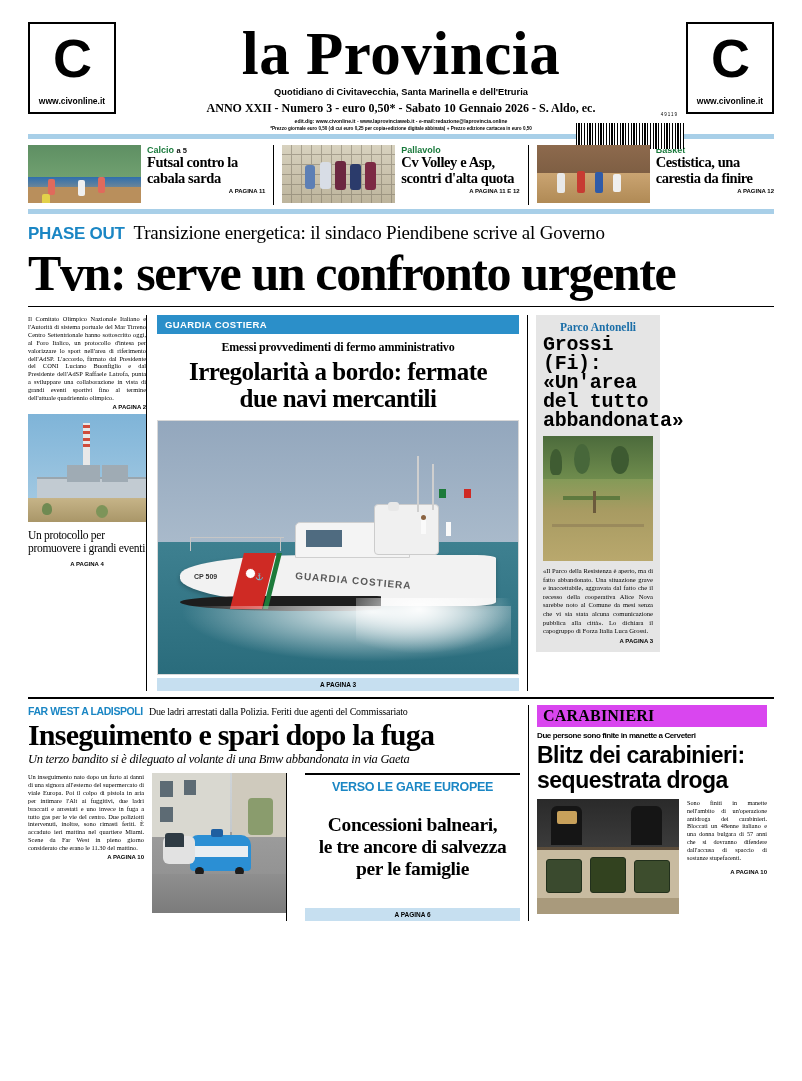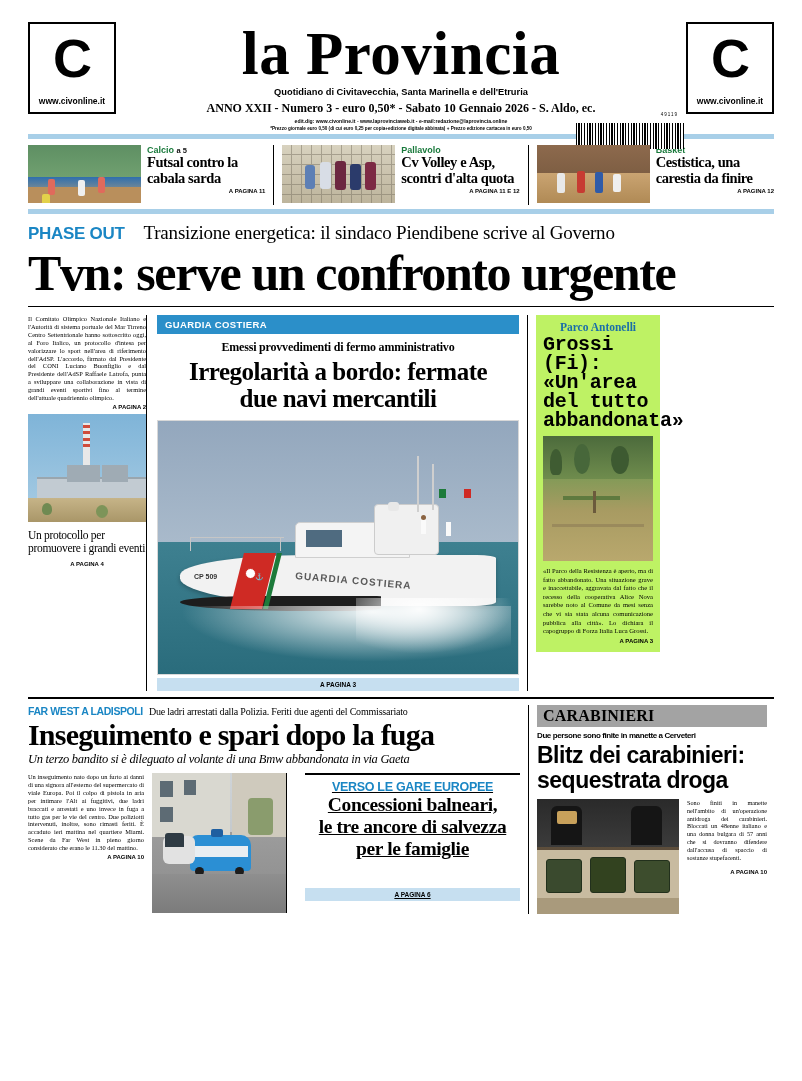--- a/index.html
+++ b/index.html
@@ -53,21 +53,21 @@
   .sport-item + .sport-item { border-left:1px solid #000; padding-left:8px; margin-left:8px; }
   .sport-photo { width: 113px; height:58px; flex:0 0 auto; overflow:hidden; position:relative; }
   .sport-text { flex:1 1 auto; min-width:0; }
   .sport-kicker { font-family:"Liberation Sans", sans-serif; font-weight:700; font-size:9px; color:#1a7a3c; }
   .sport-kicker .small { font-size:7.5px; color:#111; font-weight:700;}
   .sport-head { font-family:"Liberation Serif", serif; font-weight:700; font-size:14.5px; line-height:15.5px; letter-spacing:-0.4px; }
   .sport-page { font-family:"Liberation Sans", sans-serif; font-weight:700; font-size:6px; text-align:right; margin-top:2px; }
 
   
   .topstory { margin: 8px 28px 0 28px; }
-  .kicker-row { display:flex; align-items:baseline; gap:19px; }
+  .kicker-row { display:flex; align-items:baseline; gap:9px; }
   .kicker-blue { font-family:"Liberation Sans", sans-serif; font-weight:700; font-size:17px; color:#1a86c4; letter-spacing:-0.3px; }
   .kicker-text { font-family:"Liberation Serif", serif; font-size:19px; letter-spacing:-0.2px; }
   .mainhead { font-family:"Liberation Serif", serif; font-weight:700; font-size:50px; line-height:54px; letter-spacing:-1.4px; margin-top:2px; }
 
   
   .grid { display:flex; margin: 8px 28px 0 28px; gap:0; align-items:stretch; }
   .col-left { width: 118px; flex:0 0 auto; }
   .col-mid { width: 380px; flex:0 0 auto; padding: 0 8px 0 10px; }
   .col-right { width: 132px; flex:0 0 auto; padding-left:8px; }
   .vdiv { width:1px; background:#000; flex:0 0 auto; }
@@ -85,47 +85,47 @@
 
   
   .blue-band { background:#2b8fc9; color:#fff; font-family:"Liberation Sans", sans-serif; font-weight:700; font-size:9.5px;
                padding:4px 8px; letter-spacing:0.4px; }
   .mid-kicker { font-family:"Liberation Serif", serif; font-weight:700; font-size:12px; text-align:center; margin-top:6px; letter-spacing:-0.2px;}
   .mid-head { font-family:"Liberation Serif", serif; font-weight:700; font-size:25px; line-height:27px; text-align:center; letter-spacing:-0.5px; margin-top:3px; }
   .mid-photo { width:100%; height:255px; margin-top:8px; overflow:hidden; position:relative; border:1px solid #d8d8d8;}
   .band-pagina { background:#c6dff0; text-align:center; font-family:"Liberation Sans", sans-serif; font-weight:700; font-size:6.5px; padding:3px 0; margin-top:3px;}
 
   
-  .r-box { background:#bef264; padding:6px 7px 8px 7px; }
+  .r-box { background:#e5e5e5; padding:6px 7px 8px 7px; }
   .r-kicker { font-family:"Liberation Serif", serif; font-weight:700; font-size:11.5px; color:#1a6ea8; text-align:center; }
   .r-head { font-family:Liberation Mono, monospace; font-weight:700; font-size:20px; line-height:19px; text-align:left; letter-spacing:-0.3px; margin-top:2px;}
   .r-photo { width:100%; height:125px; margin-top:6px; overflow:hidden; position:relative;}
   .r-body { font-family:"Liberation Serif", serif; font-size:6.6px; line-height:8.6px; text-align:justify; margin-top:6px;}
 
   
   .lower { margin: 6px 28px 0 28px; }
   .lower-grid { display:flex; align-items:stretch; }
   .low-left { width: 500px; flex:0 0 auto; padding-right:8px;}
   .low-right { width: 238px; flex:0 0 auto; padding-left:8px;}
 
   .fw-kicker-row { display:flex; align-items:baseline; gap:6px; }
   .fw-kicker { font-family:"Liberation Sans", sans-serif; font-weight:700; font-size:10.5px; color:#1a86c4; letter-spacing:-0.4px;}
   .fw-text { font-family:"Liberation Serif", serif; font-size:10px; letter-spacing:-0.2px;}
   .fw-head { font-family:"Liberation Serif", serif; font-weight:700; font-size:30px; line-height:33px; letter-spacing:-0.8px; margin-top:1px;}
   .fw-sub { font-family:"Liberation Serif", serif; font-style:italic; font-size:12.5px; letter-spacing:-0.3px; margin-top:1px;}
 
   .fw-cols { display:flex; margin-top:6px; gap:0; align-items:stretch;}
   .fwc1 { width:116px; flex:0 0 auto;}
   .fwc2 { width:142px; flex:0 0 auto; padding-left:8px;}
-  .fwc3 { flex:1 1 auto; padding-left:18px;text-decoration:underline;}
+  .fwc3 { flex:1 1 auto; padding-left:18px;}
   .fw-photo { width:100%; height:140px; overflow:hidden; position:relative;}
   .eu-kicker { font-family:"Liberation Sans", sans-serif; font-weight:700; font-size:12.5px; color:#1a86c4; text-align:center; letter-spacing:-0.3px;}
-  .eu-head { font-family:"Liberation Serif", serif; font-weight:700; font-size:19.5px; line-height:22px; text-align:center; letter-spacing:-0.4px; margin-top:0;}
-
-  .cb-band { background:#a3a3a3; font-family:"Liberation Serif", sans-serif; font-weight:700; font-size:16px; padding:2px 6px; letter-spacing:0.2px;}
+  .eu-head { font-family:"Liberation Serif", serif; font-weight:700; font-size:19.5px; line-height:22px; text-align:center; letter-spacing:-0.4px; margin-top:20px;}
+
+  .cb-band { background:#d946ef; font-family:"Liberation Serif", sans-serif; font-weight:700; font-size:16px; padding:2px 6px; letter-spacing:0.2px;}
   .cb-sub { font-family:"Liberation Sans", sans-serif; font-weight:700; font-size:8px; margin-top:4px; letter-spacing:-0.4px;}
   .cb-head { font-family:Liberation Sans, sans-serif; font-weight:700; font-size:23px; line-height:25px; letter-spacing:-0.5px; margin-top:3px; }
   .cb-row { display:flex; margin-top:6px; gap:8px; align-items:stretch;}
   .cb-photo { width:142px; height:115px; flex:0 0 auto; overflow:hidden; position:relative;}
   .cb-body { flex:1 1 auto; font-family:"Liberation Serif", serif; font-size:6.2px; line-height:7.8px; text-align:justify;}
 
   
   .ph { position:absolute; inset:0; }
   .sky { background:linear-gradient(#7fb4d8, #a9cde4); }
 </style>

